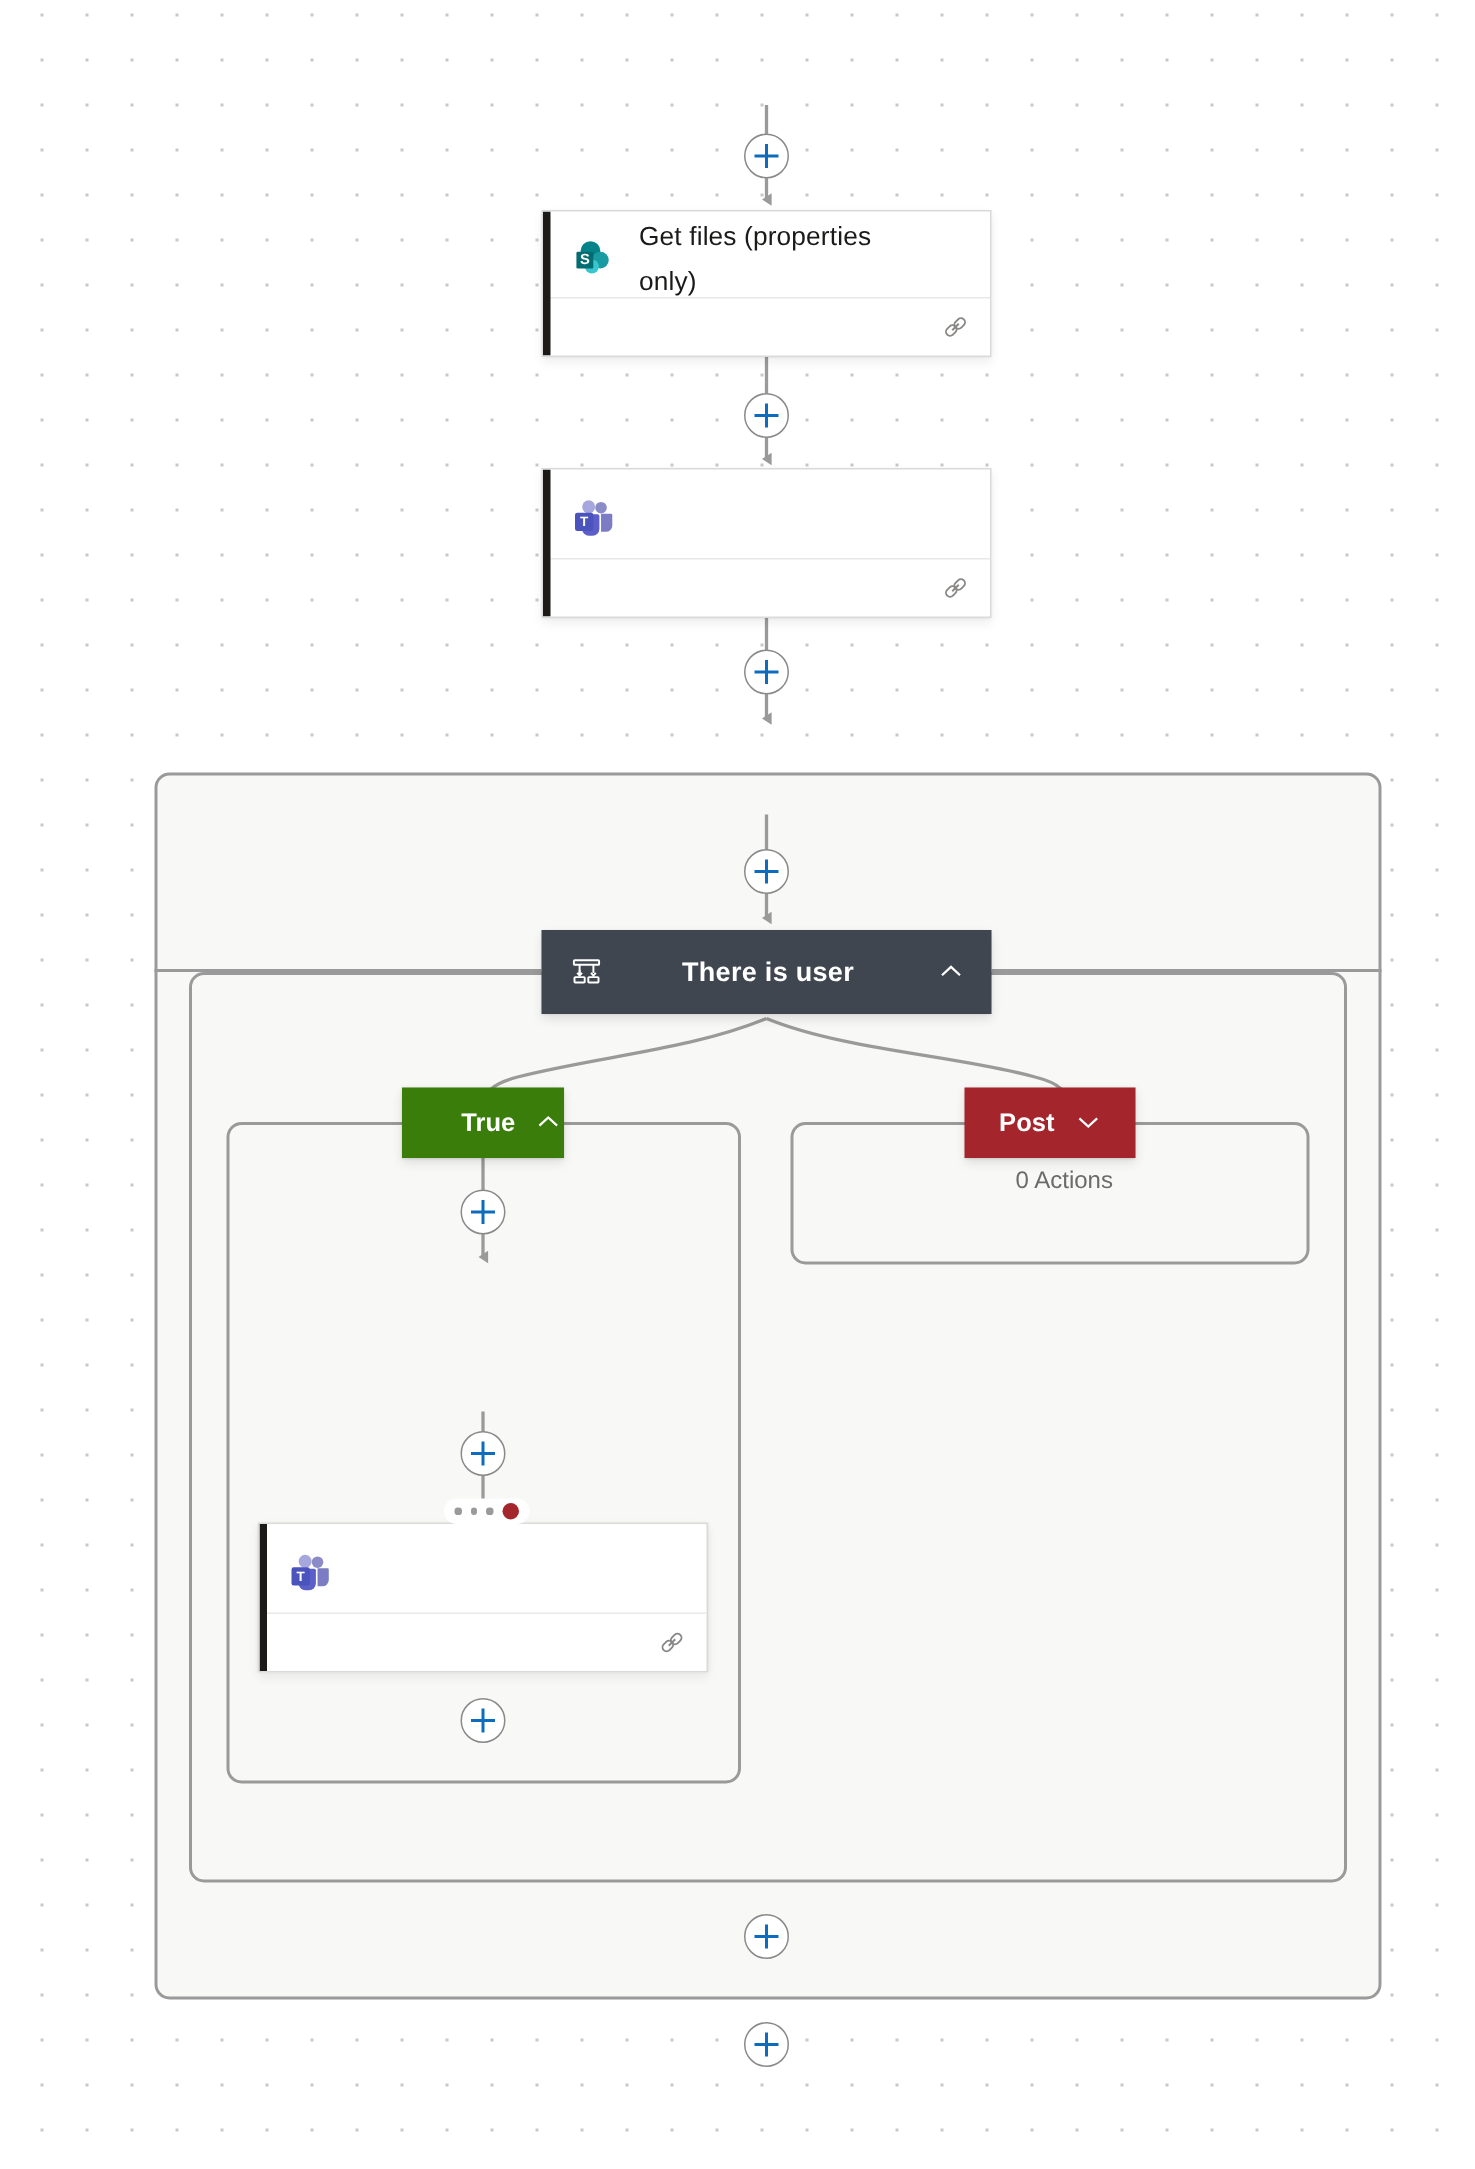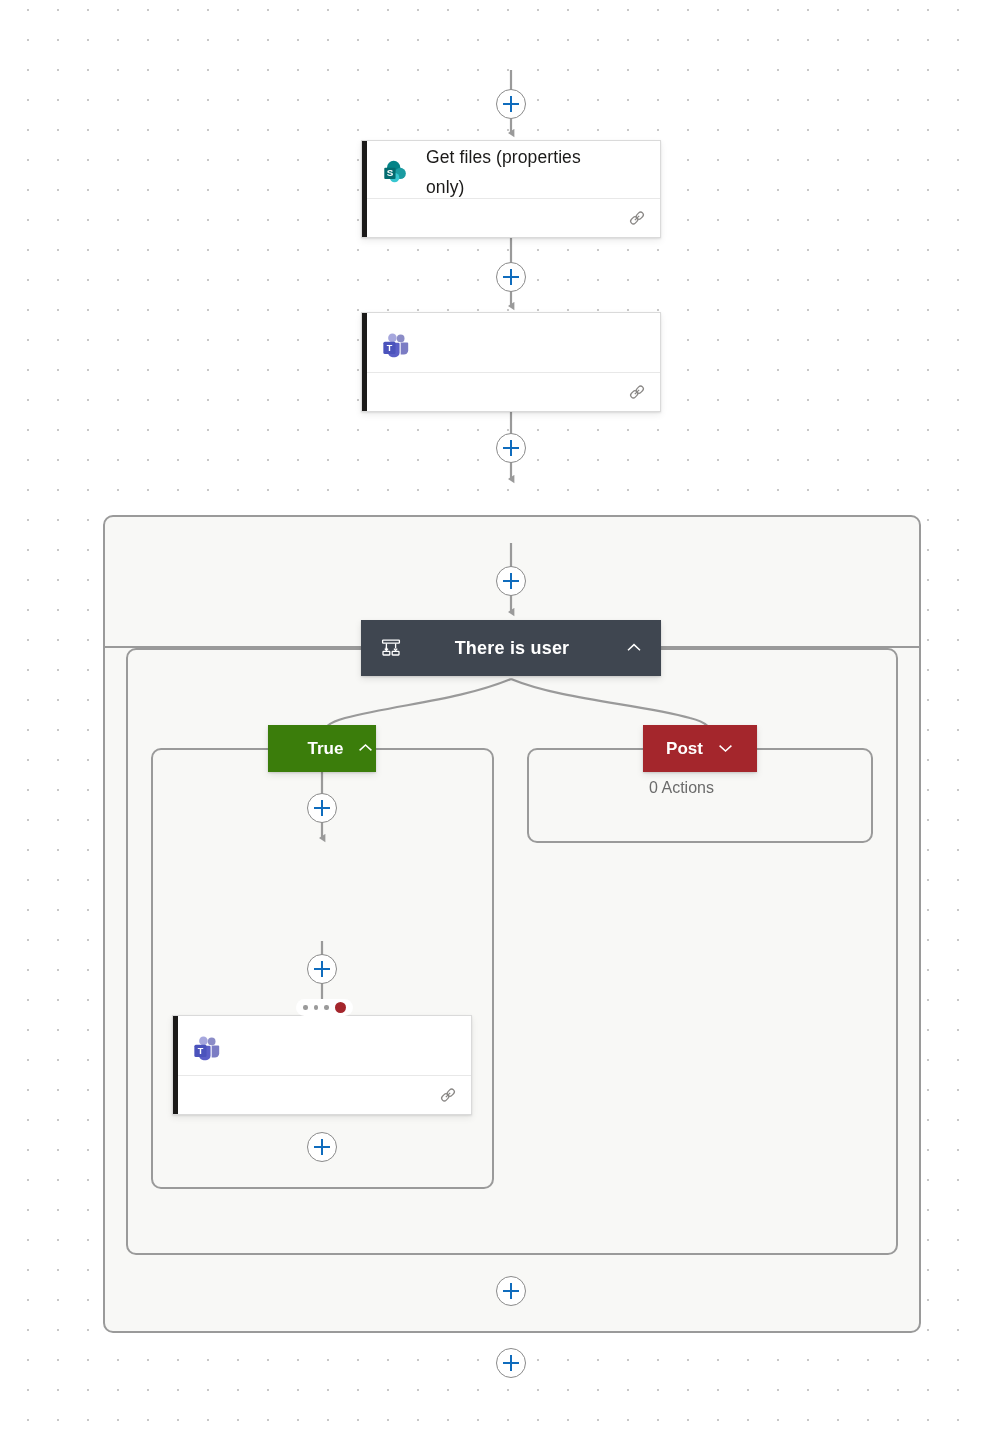--- a/index.html
+++ b/index.html
@@ -359,21 +359,21 @@
 
   <div class="branch-chip" style="left:643px; top:725px; width:114px; height:47px; background:#a4262c;">
     <span>Post</span>
     <span>
       <svg width="17" height="12" viewBox="0 0 17 12">
         <path d="M2.6 3.6 L8.5 9 L14.4 3.6" stroke="#ffffff" stroke-width="1.5" fill="none"></path>
       </svg>
     </span>
   </div>
 
-  <div class="branch-empty-label" style="left:527px; top:779px; width:309px;">0 Actions</div>
+  <div class="branch-empty-label" style="left:527px; top:779px; width:309px;padding-left:28px;">0 Actions</div>
 
   <div class="plus" style="left:496px; top:89px;"></div>
   <div class="plus" style="left:496px; top:262px;"></div>
   <div class="plus" style="left:496px; top:433px;"></div>
   <div class="plus" style="left:496px; top:566px;"></div>
   <div class="plus" style="left:307px; top:793px;"></div>
   <div class="plus" style="left:307px; top:954px;"></div>
   <div class="plus" style="left:307px; top:1132px;"></div>
   <div class="plus" style="left:496px; top:1276px;"></div>
   <div class="plus" style="left:496px; top:1348px;"></div>

